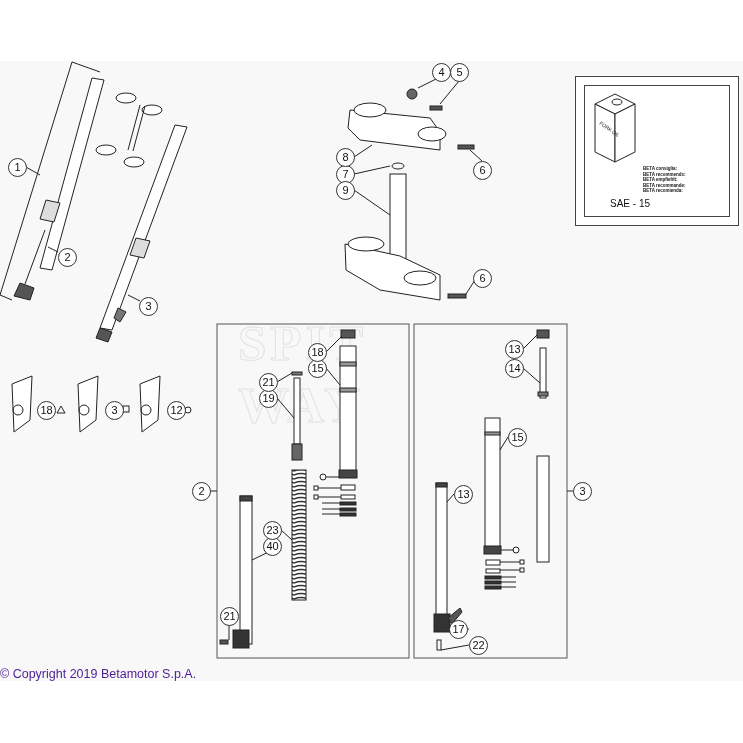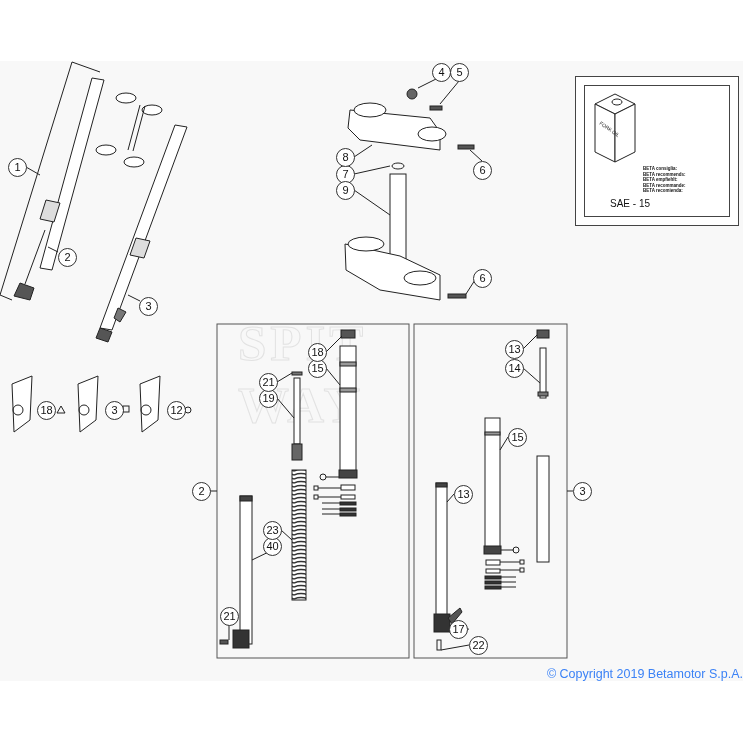--- a/index.html
+++ b/index.html
@@ -1,20 +1,20 @@
 <!DOCTYPE html>
 <html><head>
 <meta charset="utf-8">
 <style>
   html, body { margin:0; padding:0; }
   body { width:743px; height:743px; background:#ffffff; position:relative; overflow:hidden; font-family:"Liberation Sans", sans-serif; }
   #canvas { position:absolute; left:0; top:61px; width:743px; height:620px; background:#f8f8f8; }
   svg { position:absolute; left:0; top:0; }
   .callout { position:absolute; width:17px; height:17px; border:1px solid #333; border-radius:50%; background:#fff; font-size:11px; line-height:17px; text-align:center; color:#111; box-sizing:content-box; transform:translate(-9px,-9px); }
-  .copyright { position:absolute; left:0; width:743px; top:667px; text-align:right; font-size:12.5px; color:#3b82f6; }
+  .copyright { position:absolute; left:0; width:743px; top:667px; text-align:left; font-size:12.5px; color:#4c1d95; }
   .oil-box { position:absolute; left:575px; top:76px; width:162px; height:148px; border:1px solid #444; background:#fff; }
   .oil-inner { position:absolute; left:8px; top:8px; right:8px; bottom:8px; border:1px solid #444; }
   .oil-langs { position:absolute; left:73px; top:18px; font-size:7.5px; line-height:9px; color:#111; }
   .oil-beta { position:absolute; left:58px; top:80px; font-size:4.5px; line-height:5.5px; color:#111; font-weight:bold; }
   .oil-sae { position:absolute; left:25px; top:112px; font-size:10px; color:#111; }
   .watermark { position:absolute; left:238px; top:312px; font-size:51px; font-weight:bold; color:transparent; -webkit-text-stroke:1px #e2e2e2; letter-spacing:4px; line-height:62px;font-family:Liberation Serif, serif; }
 </style>
 </head>
 <body>
 

